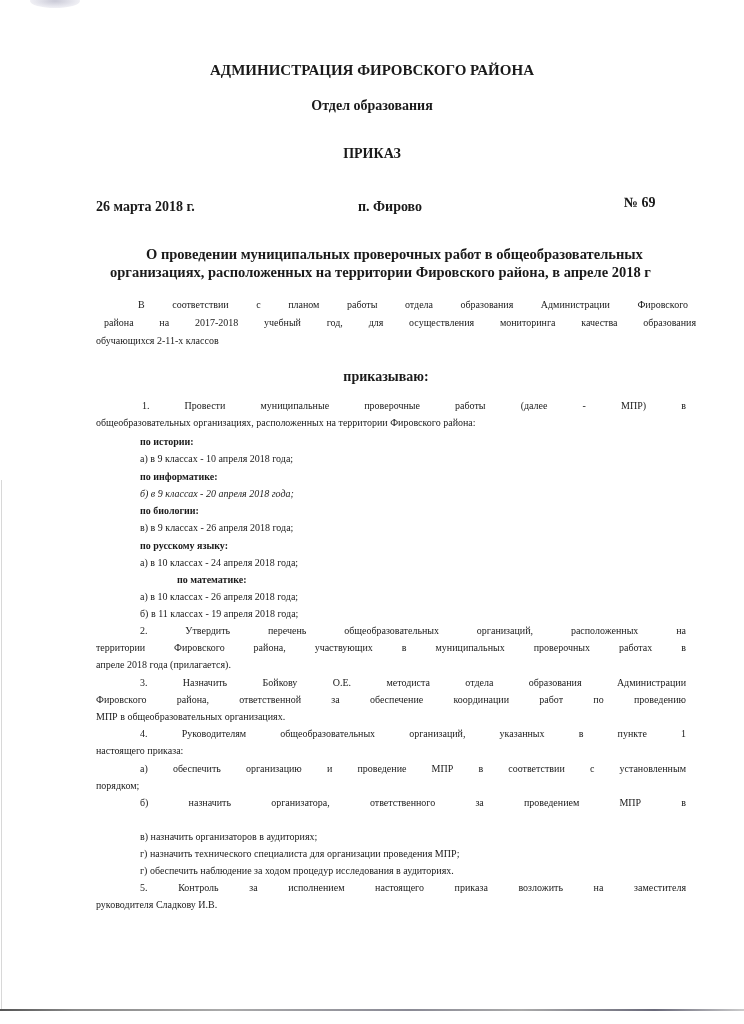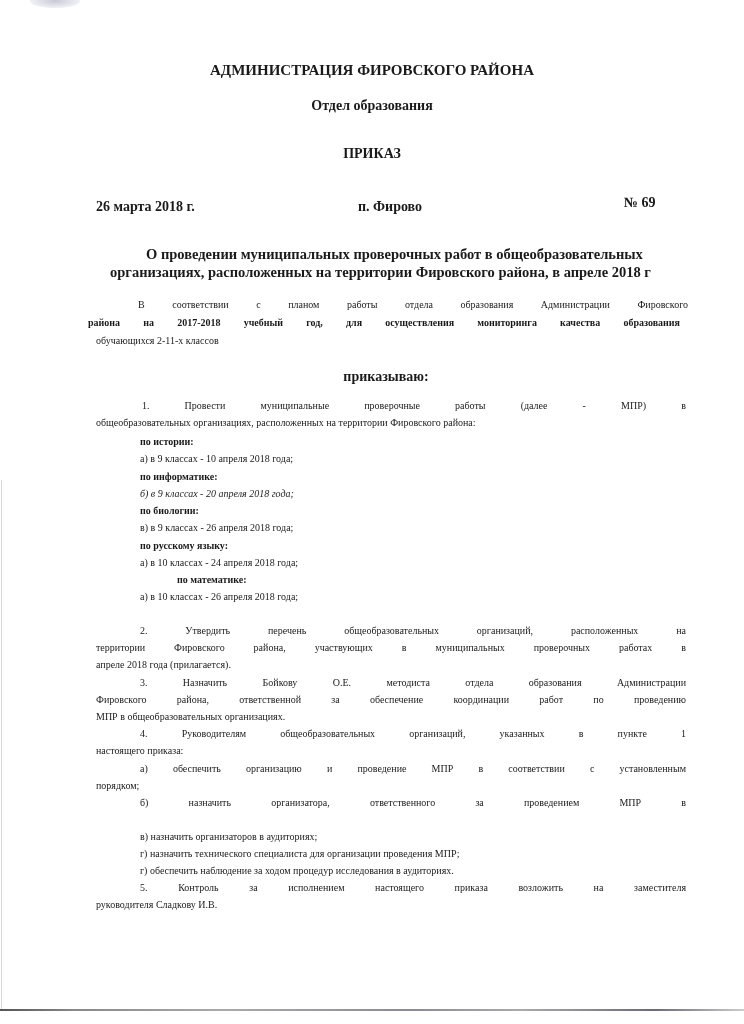--- a/index.html
+++ b/index.html
@@ -42,21 +42,21 @@
   <div class="abs center bold t14" style="top:98px;">Отдел образования</div>
 
   <div class="abs bold t14" style="top:199px; left:96px;">26 марта 2018 г.</div>
   <div class="abs bold t14" style="top:199px; left:358px;">п. Фирово</div>
   <div class="abs bold t14" style="top:195px; left:624px;">№ 69</div>
 
   <div class="abs bold" style="top:246px; left:146px; font-size:14.5px;">О проведении муниципальных проверочных работ в общеобразовательных</div>
   <div class="abs bold" style="top:264px; left:110px; font-size:14.5px;">организациях, расположенных на территории Фировского района, в апреле 2018 г</div>
 
   <div class="line justify" style="top:296px; left:138px; width:550px;">В соответствии с планом работы отдела образования Администрации Фировского</div>
-  <div class="line justify" style="top:314px; left:88px; width:592px;font-weight:bold;">района на 2017-2018 учебный год, для осуществления мониторинга качества образования</div>
+  <div class="line justify" style="top:314px; left:104px; width:592px;">района на 2017-2018 учебный год, для осуществления мониторинга качества образования</div>
   <div class="line" style="top:332px; left:96px;">обучающихся 2-11-х классов</div>
 
   <div class="abs center bold t14" style="top:369px; left:14px;">приказываю:</div>
 
   <div class="line" style="top:397px; left:96px; width:590px; display:flex; justify-content:space-between;">
     <span style="margin-left:46px;">1.</span>
     <span>Провести</span>
     <span>муниципальные</span>
     <span>проверочные</span>
     <span>работы</span>
@@ -70,20 +70,21 @@
   <div class="line bold" style="top:433px; left:140px;">по истории:</div>
   <div class="line" style="top:450px; left:140px;">а)  в 9 классах  - 10 апреля 2018 года;</div>
   <div class="line bold" style="top:468px; left:140px;">по информатике:</div>
   <div class="line" style="top:485px; left:140px;font-style:italic;">б)  в 9 классах - 20 апреля 2018 года;</div>
   <div class="line bold" style="top:502px; left:140px;">по биологии:</div>
   <div class="line" style="top:519px; left:140px;">в) в 9 классах - 26 апреля 2018 года;</div>
   <div class="line bold" style="top:537px; left:140px;">по русскому языку:</div>
   <div class="line" style="top:554px; left:140px;">а) в 10 классах - 24 апреля 2018 года;</div>
   <div class="line bold" style="top:571px; left:140px;margin-left:37px;">по математике:</div>
   <div class="line" style="top:588px; left:140px;">а)  в 10 классах  - 26 апреля 2018 года;</div>
+  <div class="line" style="top:605px; left:140px;">б)  в 11 классах - 19 апреля 2018 года;</div>
 
   <div class="line justify" style="top:622px; left:140px; width:546px;">2. Утвердить перечень общеобразовательных организаций, расположенных на</div>
   <div class="line justify" style="top:639px; left:96px; width:590px;">территории Фировского района, участвующих в муниципальных проверочных работах в</div>
   <div class="line" style="top:656px; left:96px;">апреле 2018 года (прилагается).</div>
 
   <div class="line justify" style="top:674px; left:140px; width:546px;">3. Назначить Бойкову О.Е. методиста отдела образования Администрации</div>
   <div class="line justify" style="top:691px; left:96px; width:590px;">Фировского района, ответственной за обеспечение координации работ по проведению</div>
   <div class="line" style="top:708px; left:96px;">МПР в общеобразовательных организациях.</div>
 
   <div class="line justify" style="top:725px; left:140px; width:546px;">4. Руководителям общеобразовательных организаций, указанных в пункте 1</div>

